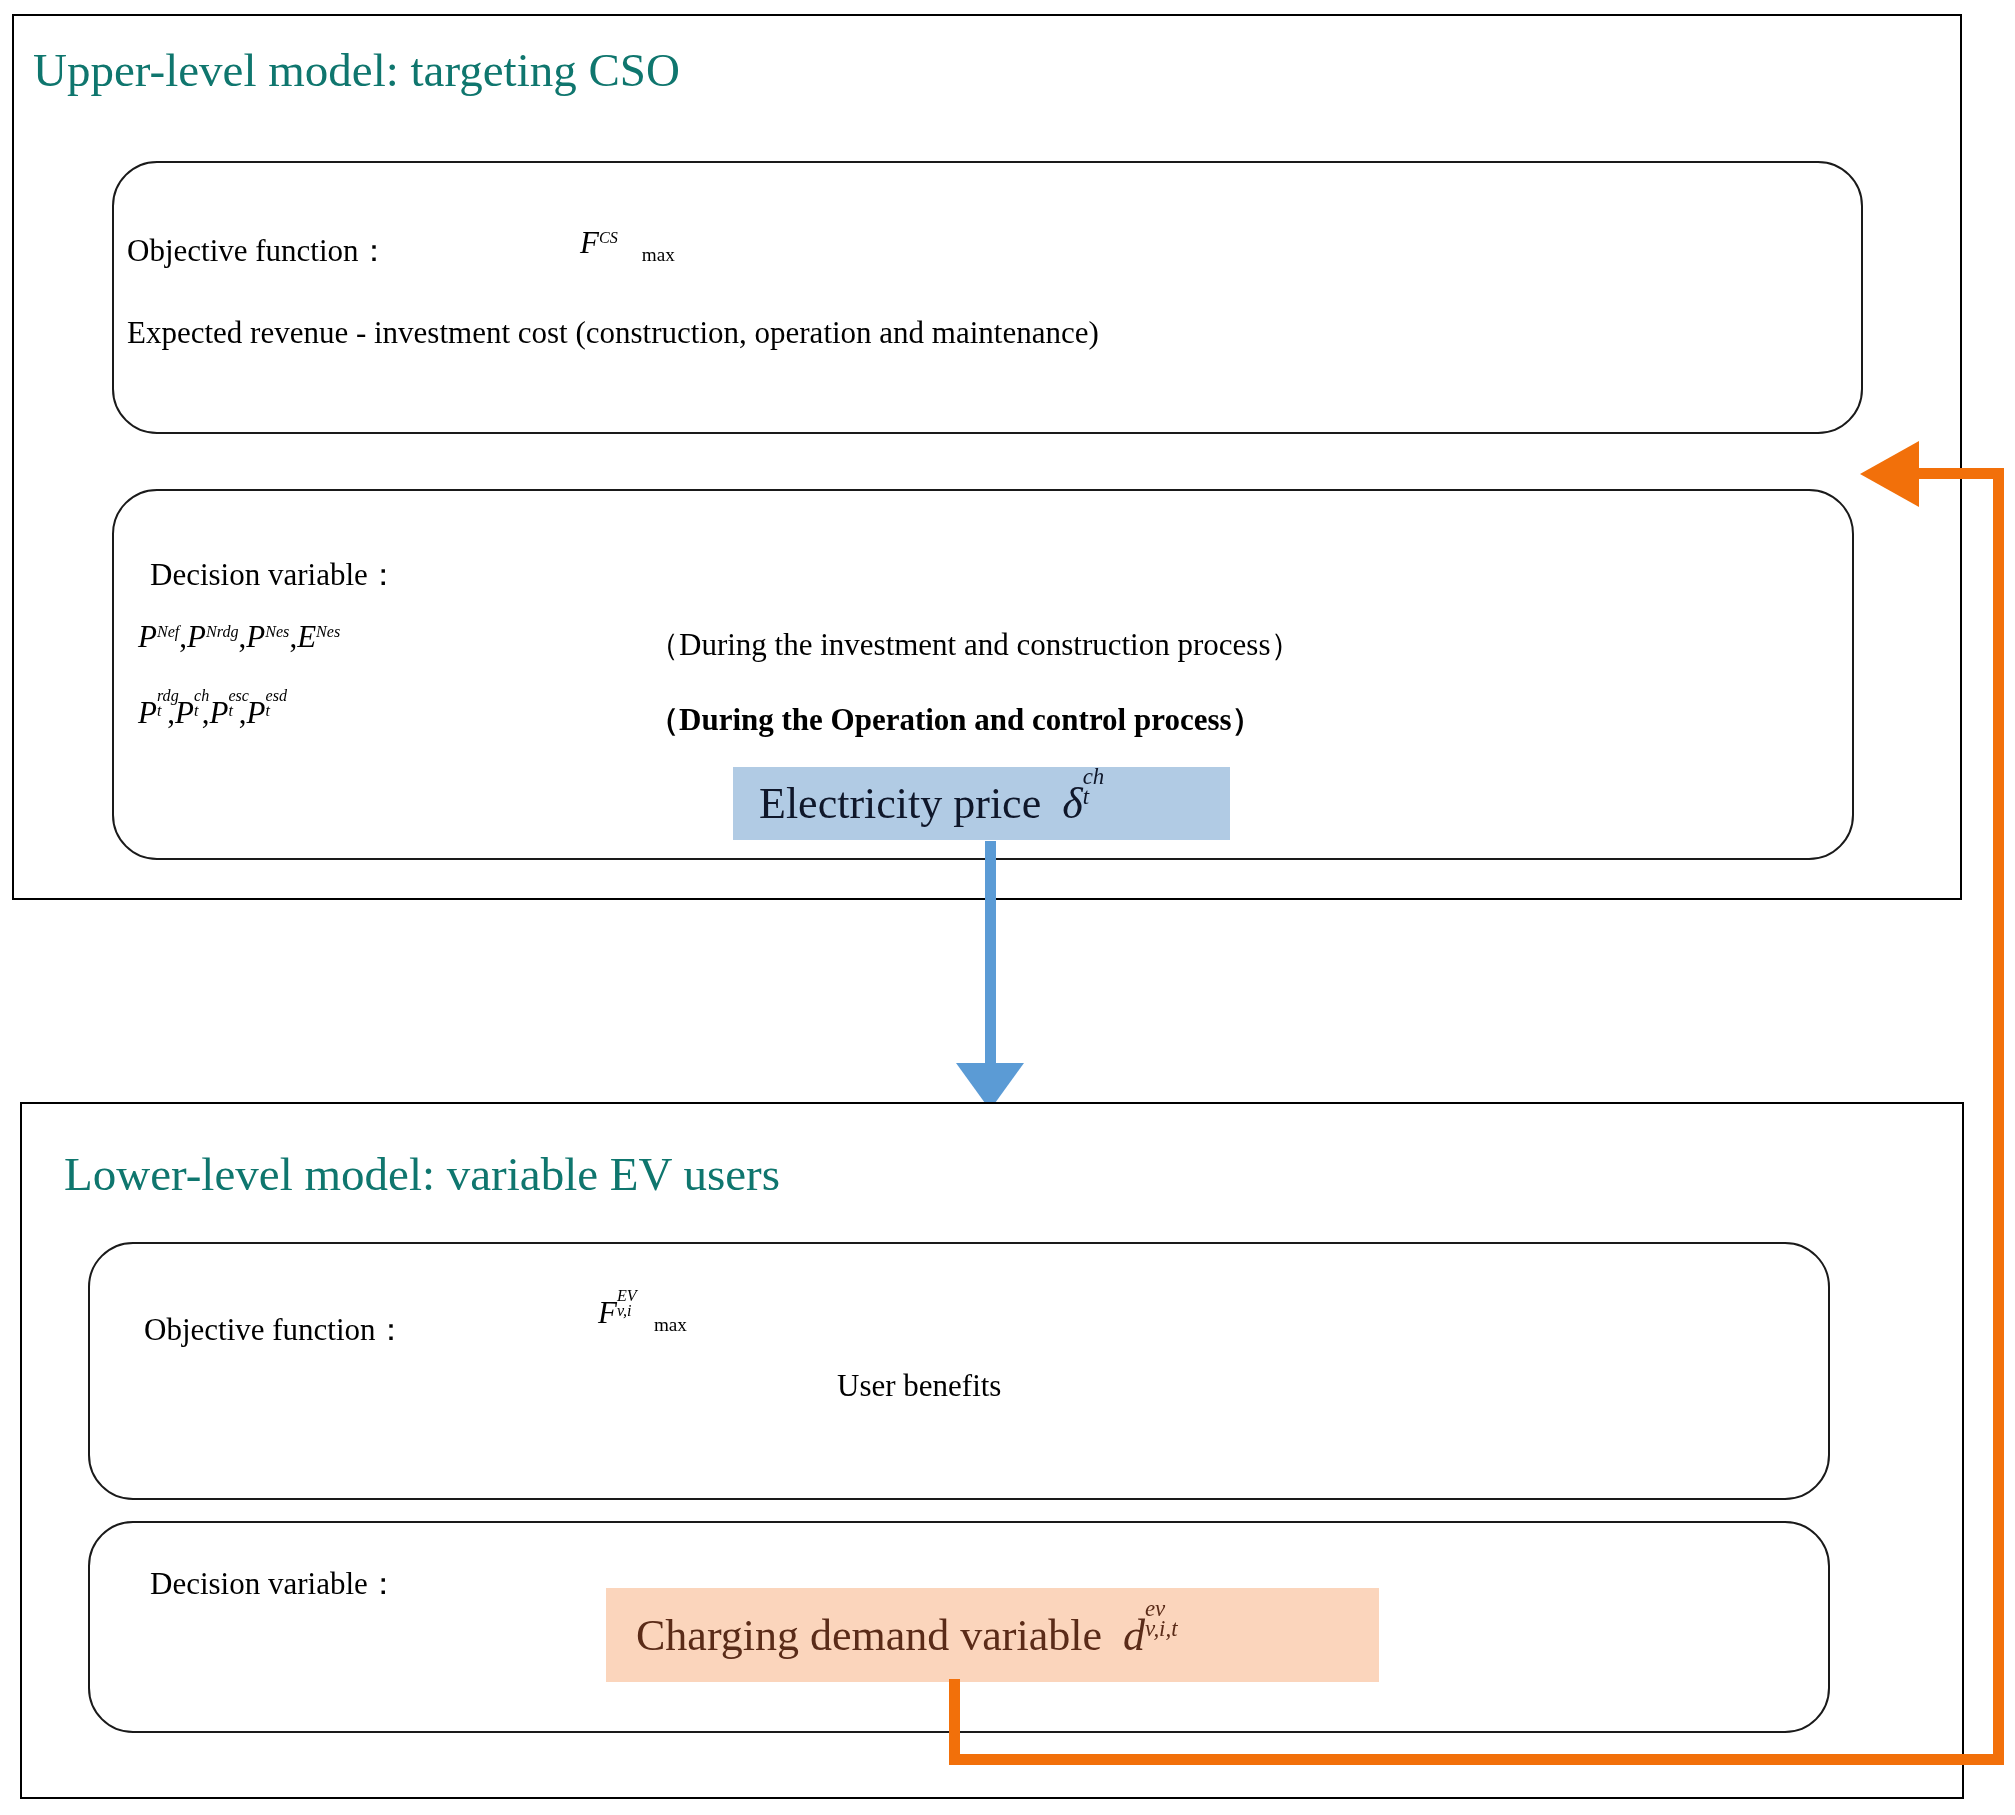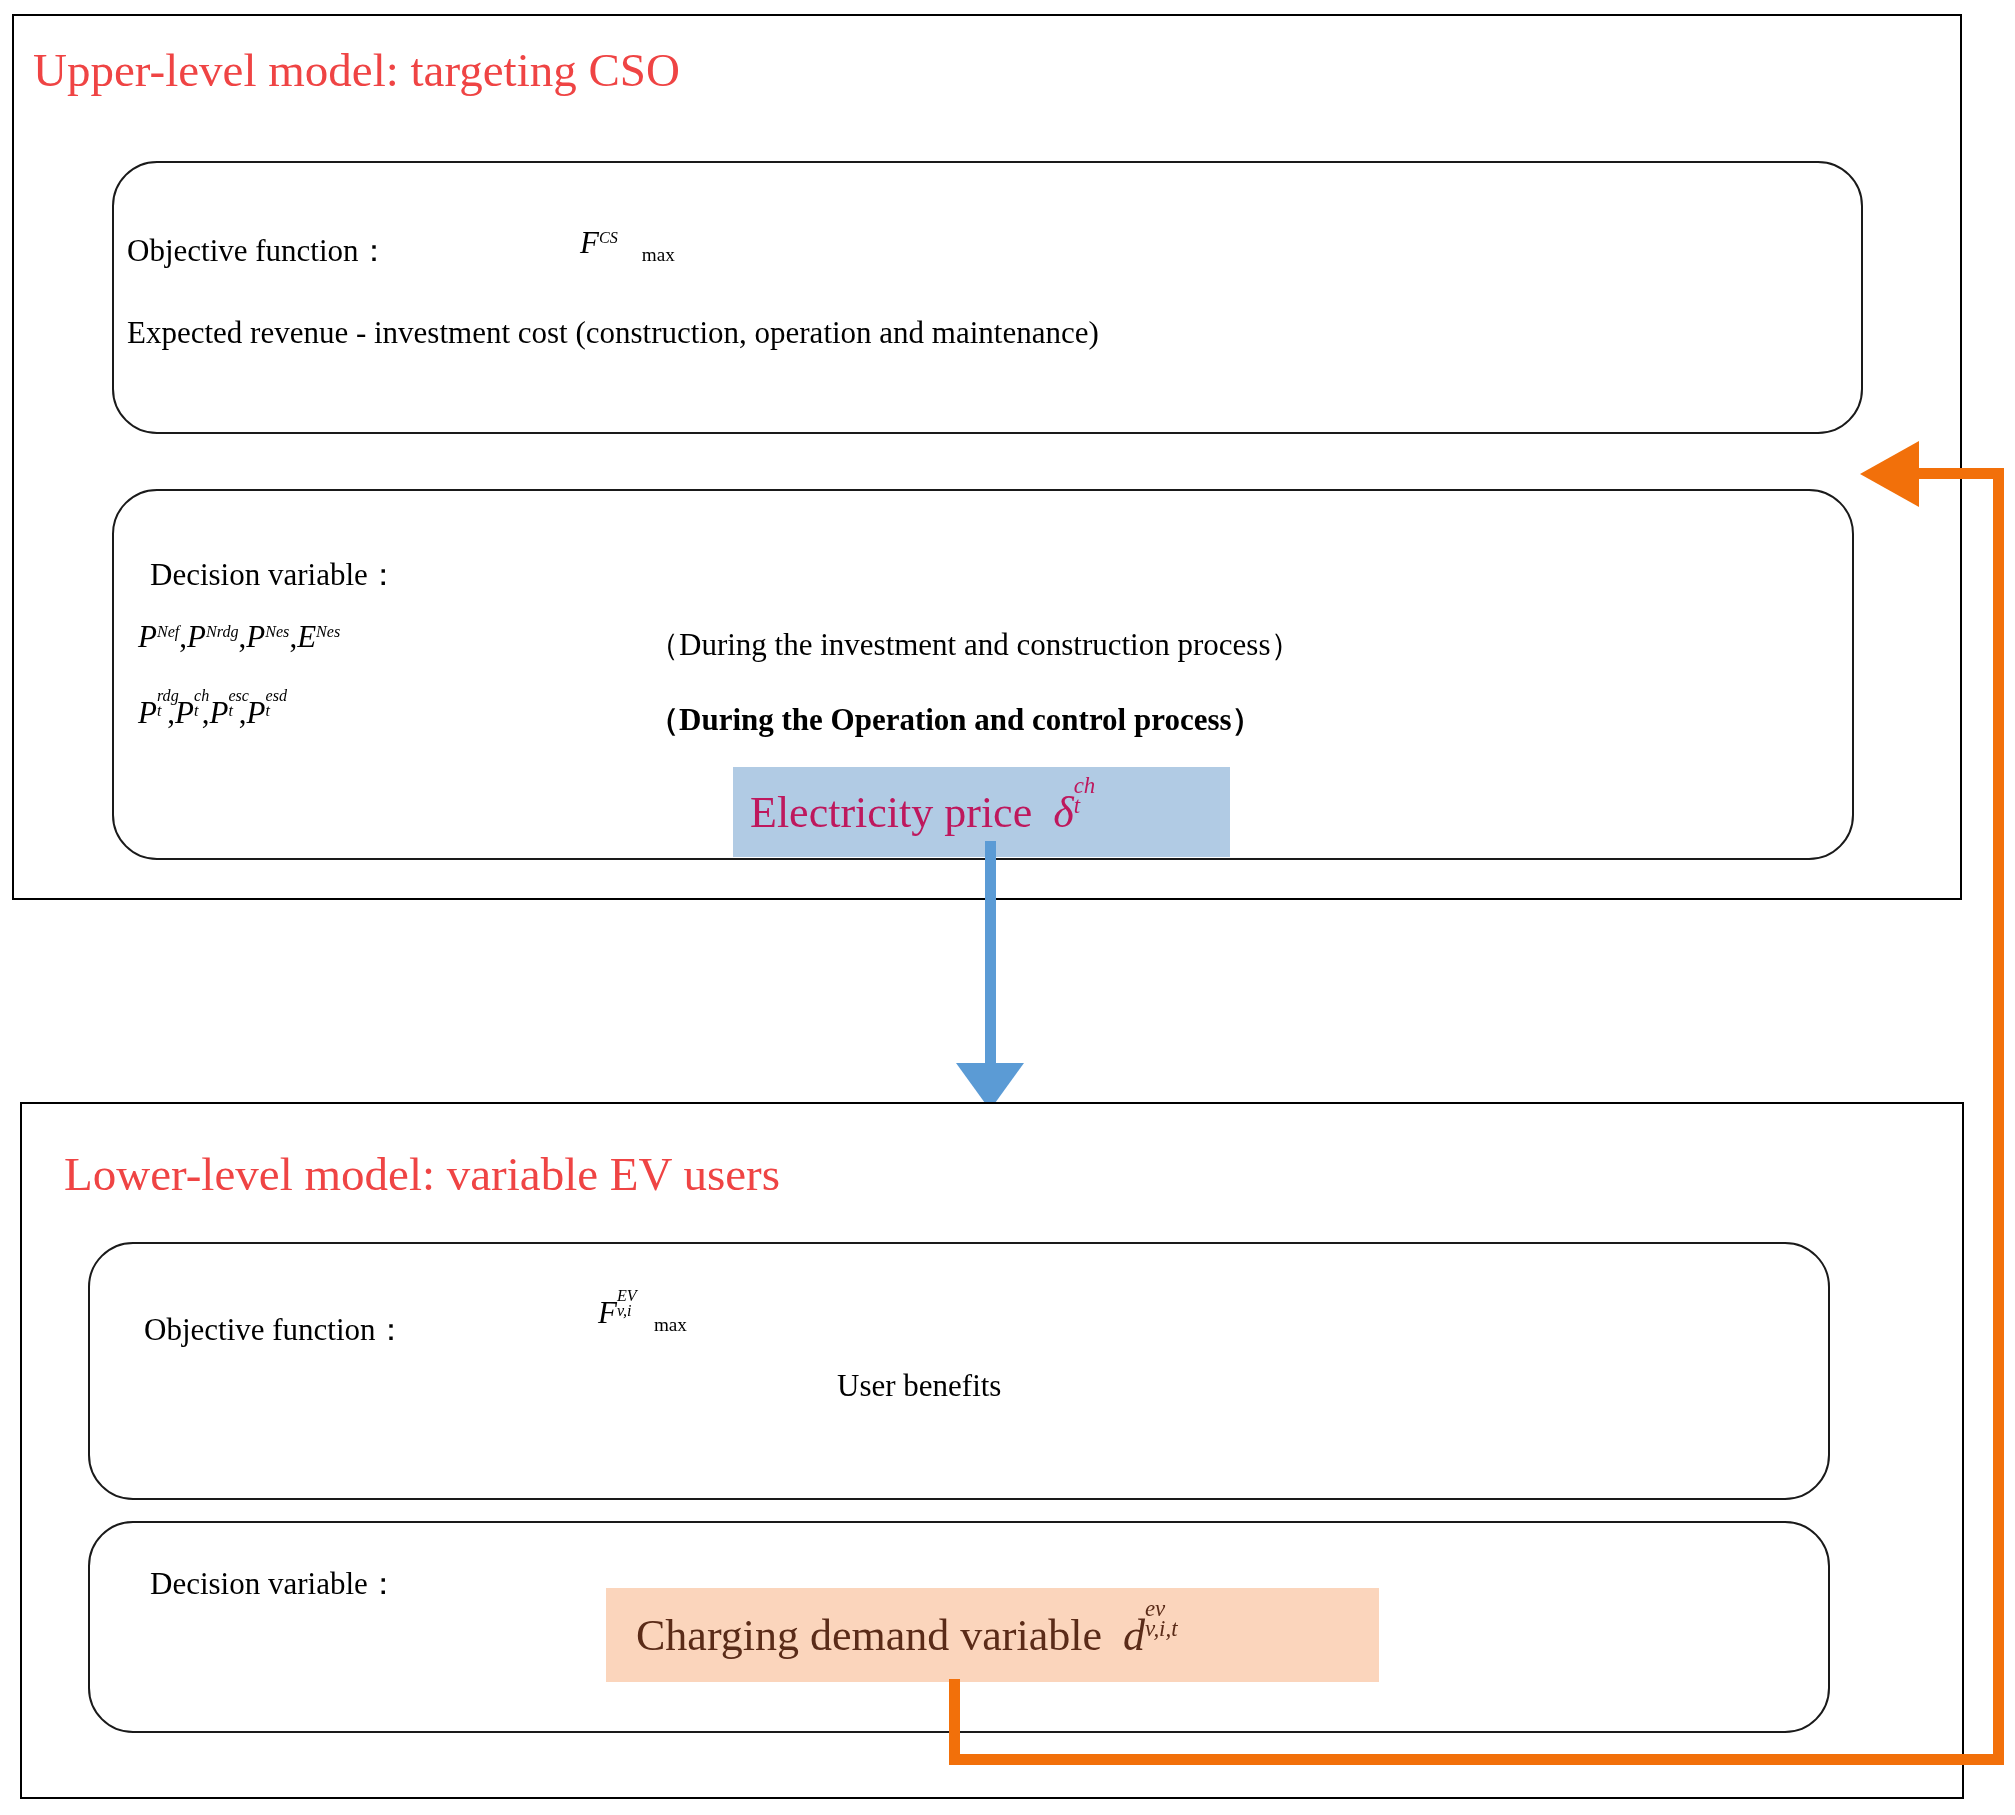--- a/index.html
+++ b/index.html
@@ -37,21 +37,21 @@
     top: 1102px;
     width: 1944px;
     height: 697px;
   }
 
   .level-title {
     position: absolute;
     font-size: 47px;
     line-height: 1;
     white-space: nowrap;
-    color: #ef4444;
+    color: #0f766e;
   }
   #upper-level-title { left: 33px;  top: 47px; }
   #lower-level-title { left: 64px;  top: 1151px; }
 
   
   .panel {
     position: absolute;
     border: 2.3px solid #1a1a1a;
     border-radius: 45px;
     background: #ffffff;
@@ -134,24 +134,24 @@
     box-sizing: border-box;
     display: flex;
     align-items: center;
     white-space: nowrap;
     font-size: 44px;
   }
   #electricity-price-chip {
     left: 733px;
     top: 767px;
     width: 497px;
-    height: 90px;
+    height: 73px;
     background: #b1cbe4;
-    color: #be185d;
-    padding-left: 17px;
+    color: #0f172a;
+    padding-left: 26px;
   }
   #charging-demand-chip {
     left: 606px;
     top: 1588px;
     width: 773px;
     height: 94px;
     background: #fbd5bc;
     color: #5a2b18;
     padding-left: 30px;
   }

